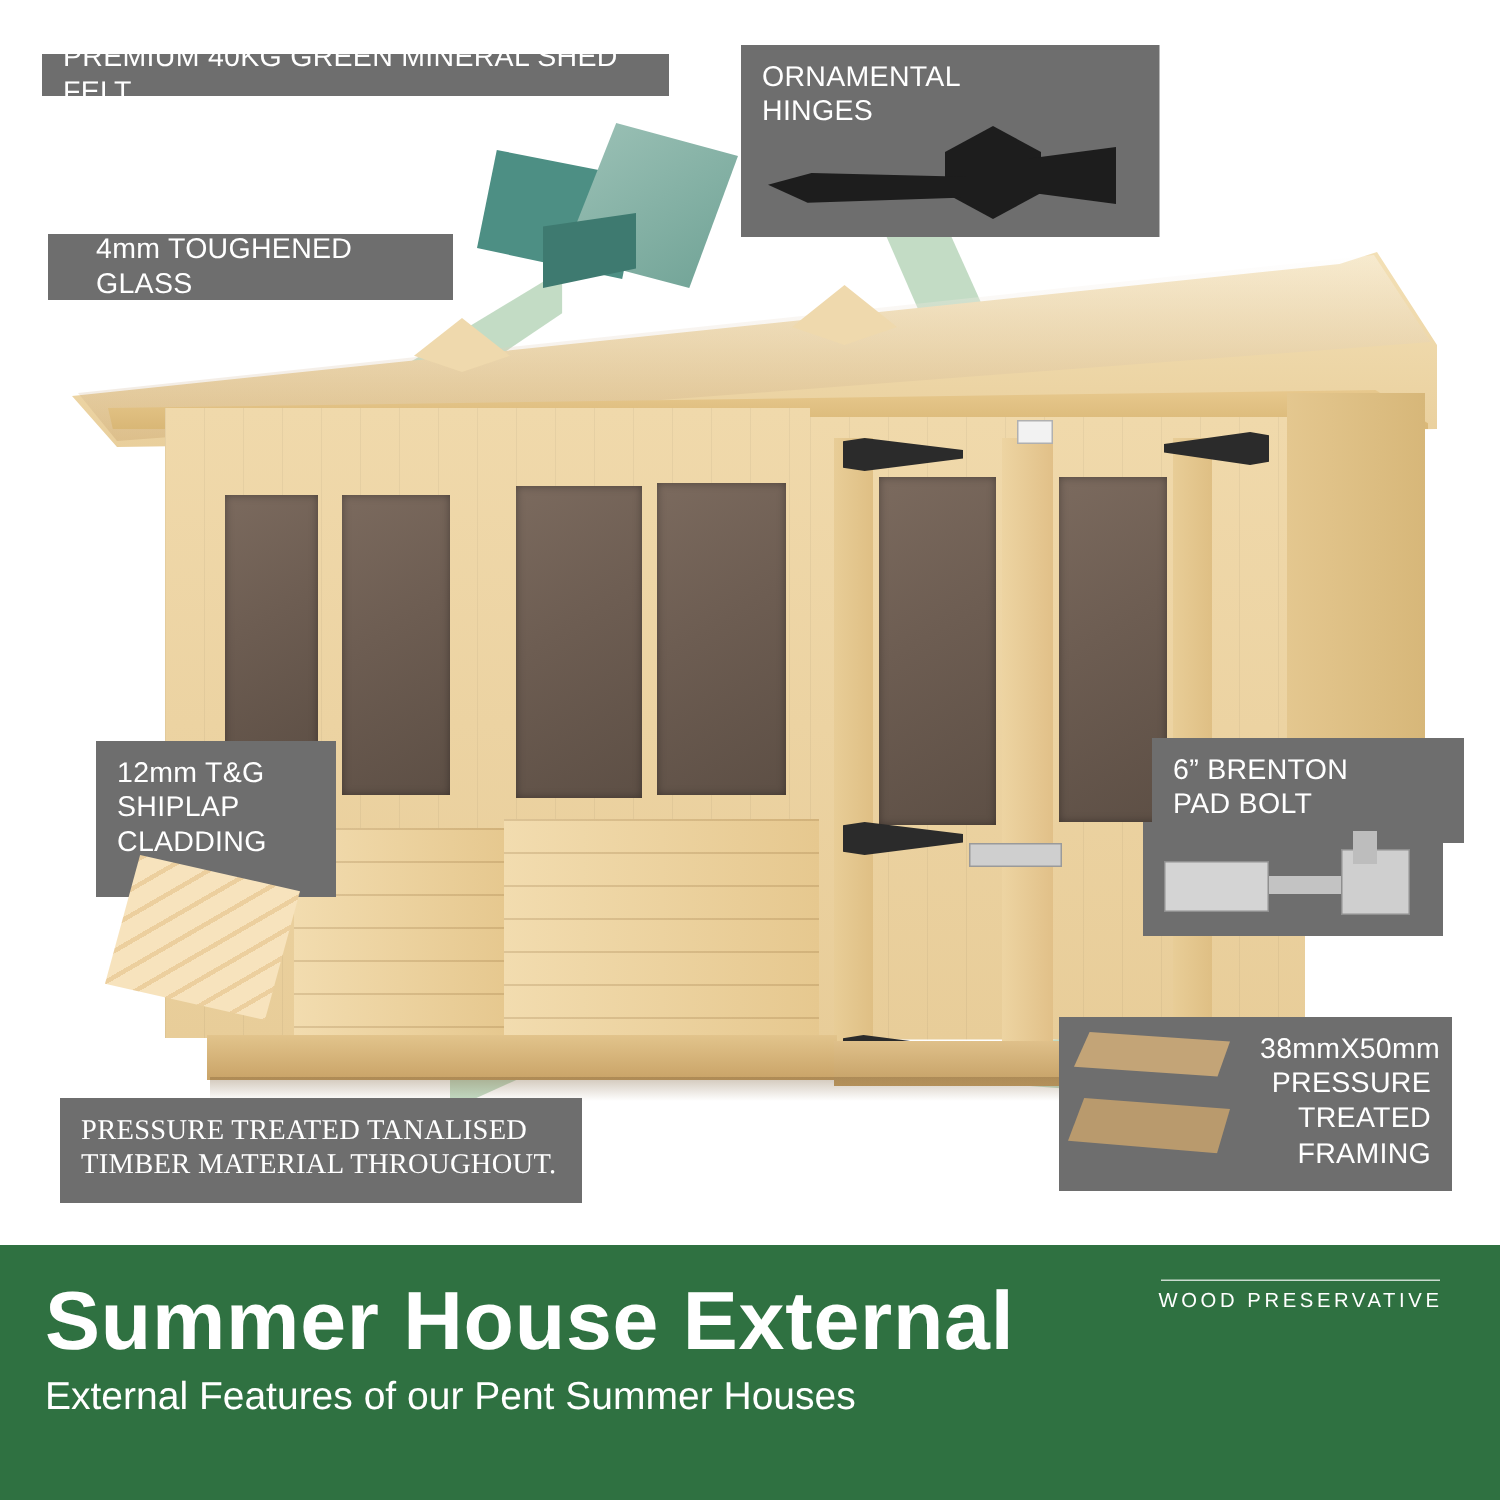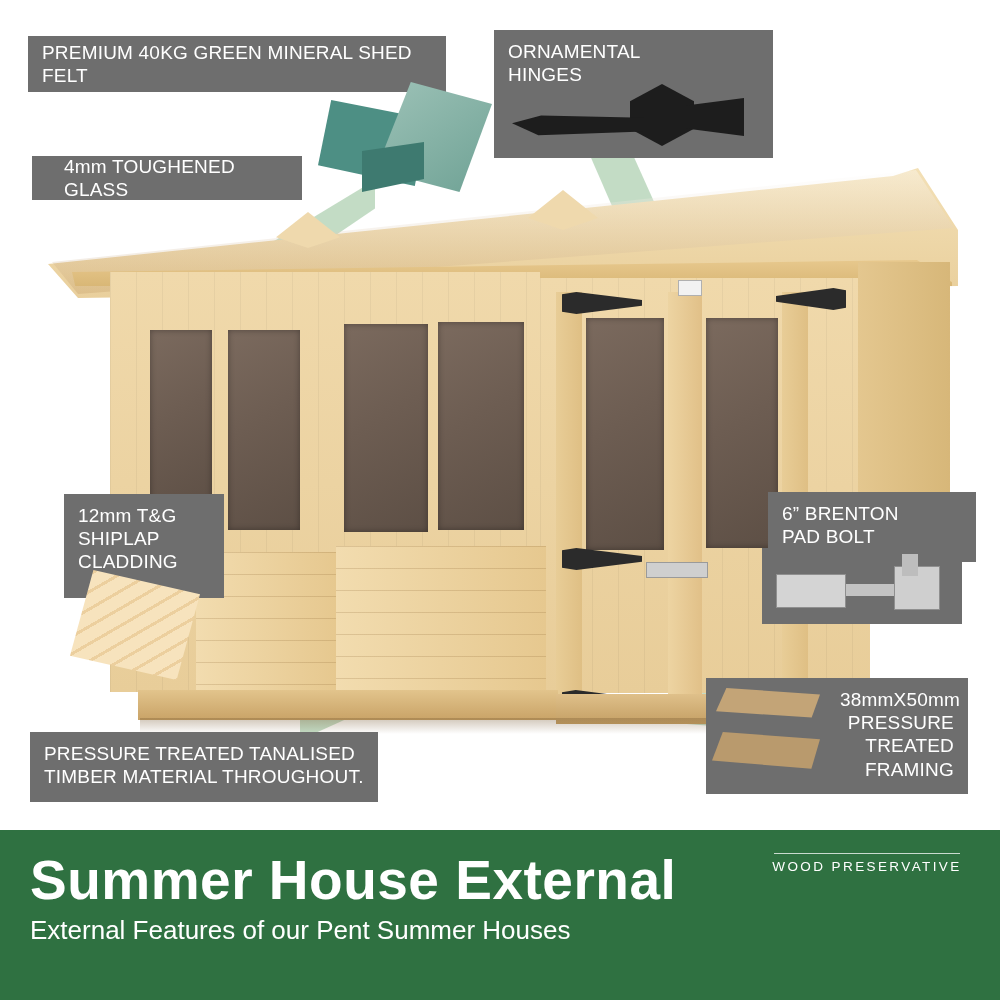--- a/index.html
+++ b/index.html
@@ -151,21 +151,21 @@
                 clip-path: polygon(0% 10%, 18% 0%, 100% 36%, 100% 62%, 18% 100%, 0% 90%);"></div>
 
     <div class="shed-part" style="left:646px; top:562px; width:62px; height:16px; background:#cfcfcf; border:1px solid #9a9a9a;"></div>
 
     <div class="shed-part" style="left:678px; top:280px; width:24px; height:16px; background:#f2f2f2; border:1px solid #b0b0b0;"></div>
 
     <div class="shed-part" style="left:138px; top:690px; width:420px; height:30px; background: linear-gradient(to bottom,#e2c48c,#c9a367);"></div>
     <div class="shed-part" style="left:556px; top:694px; width:320px; height:30px; background: linear-gradient(to bottom,#dfc08a,#c49f64);"></div>
     <div class="shed-part" style="left:140px; top:718px; width:740px; height:16px; background: linear-gradient(to bottom, rgba(120,90,50,.35), rgba(255,255,255,0));"></div>
 
-    <div class="callout" style="left:28px; top:36px; width:418px; height:56px; display:flex; align-items:center;">
+    <div class="callout" style="left:28px; top:36px; width:418px; height:28px; display:flex; align-items:center;">
       <span>PREMIUM 40KG GREEN MINERAL SHED FELT</span>
     </div>
     <div class="chip" style="left:318px; top:82px; width:172px; height:112px;">
       <div style="position:absolute; left:0; top:18px; width:110px; height:86px; background:#4d8f84;
                   clip-path: polygon(12% 0%, 100% 22%, 88% 100%, 0% 76%);"></div>
       <div style="position:absolute; left:58px; top:0px; width:116px; height:110px;
                   background: linear-gradient(145deg,#9dc2b7,#6fa295);
                   clip-path: polygon(30% 0%, 100% 20%, 72% 100%, 0% 80%);"></div>
       <div style="position:absolute; left:44px; top:60px; width:62px; height:50px; background:#3e7a70;
                   clip-path: polygon(0% 18%, 100% 0%, 100% 74%, 0% 100%);"></div>
@@ -221,21 +221,21 @@
                     background:#b99a6d;
                     clip-path: polygon(10% 0%, 100% 16%, 92% 80%, 0% 62%);"></div>
       </div>
       <div style="margin-left:120px; text-align:right;">
         <div>38mmX50mm</div>
         <div>PRESSURE</div>
         <div>TREATED FRAMING</div>
       </div>
     </div>
 
-    <div class="callout" style="left:30px; top:732px; width:348px; height:70px;">
+    <div class="callout" style="left:40px; top:732px; width:348px; height:70px;font-family:Liberation Serif, serif;">
       <div>PRESSURE TREATED TANALISED</div>
       <div>TIMBER MATERIAL THROUGHOUT.</div>
     </div>
 
   </div>
 
   <div id="banner">
     <div class="inner">
       <h1>Summer House External</h1>
       <h2>External Features of our Pent Summer Houses</h2>

